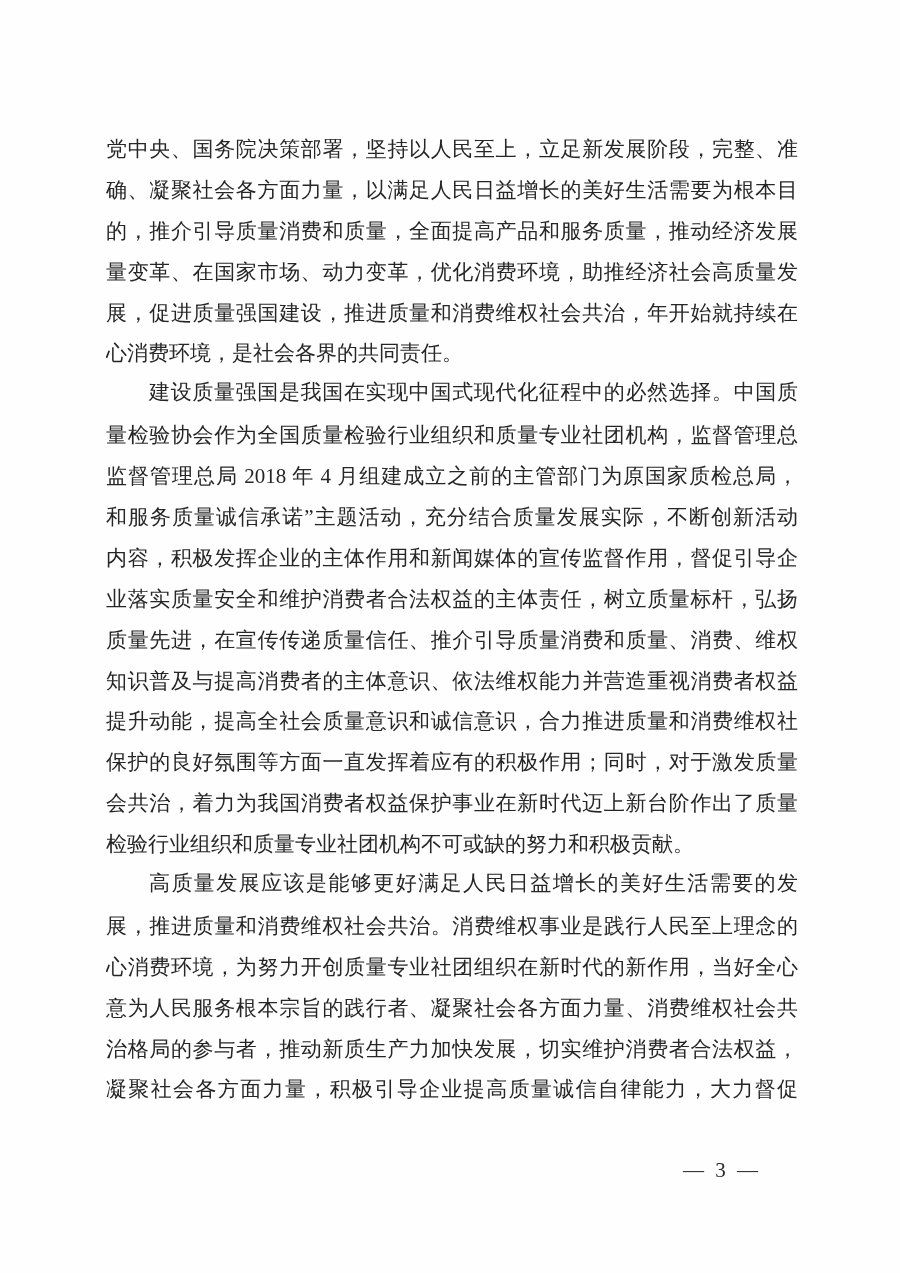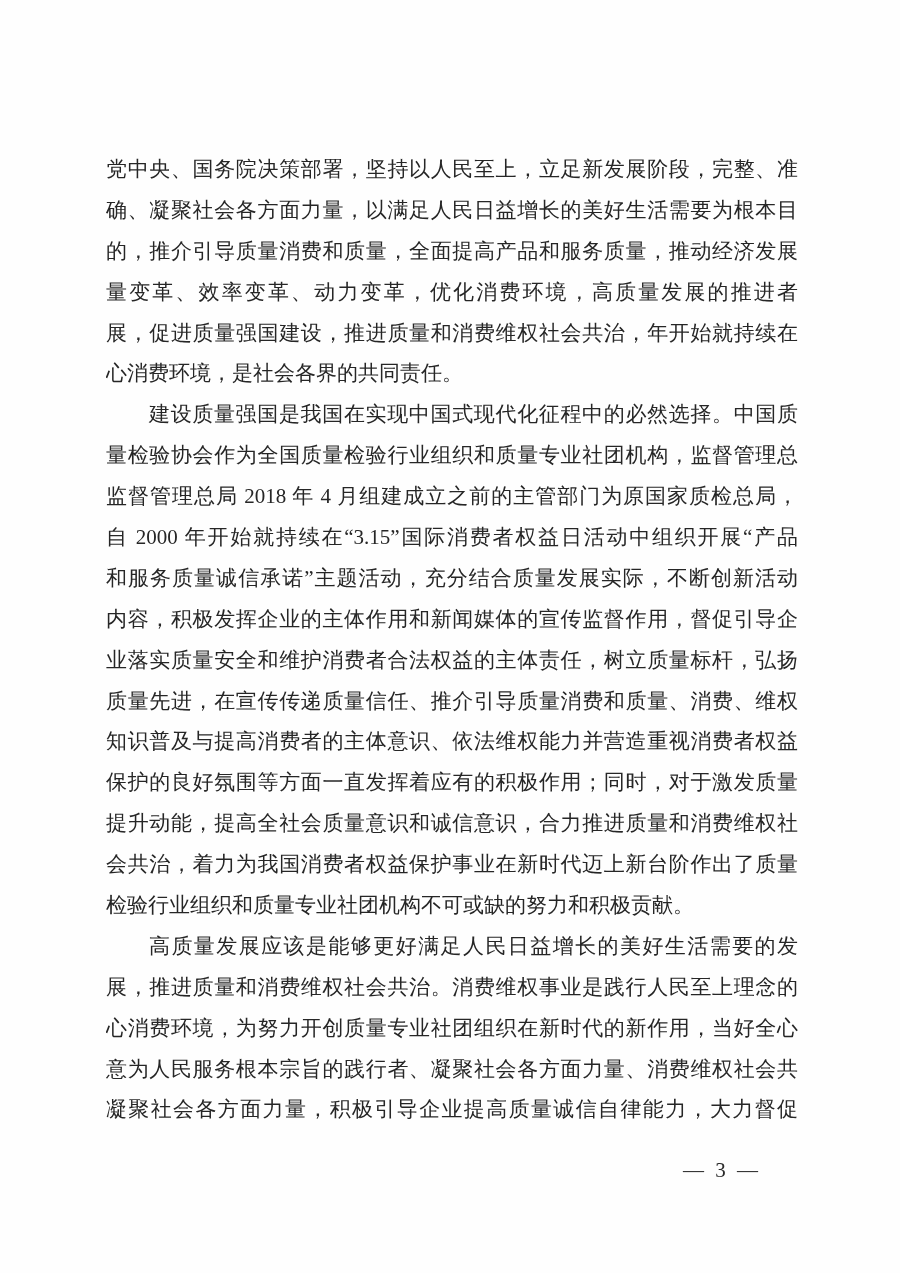--- a/index.html
+++ b/index.html
@@ -12,39 +12,40 @@
     width: 900px;
     height: 1273px;
     background: #fefefe;
     overflow: hidden;
     font-family: "Liberation Serif", serif;
     color: #262626;
   }
   .textblock {
     position: absolute;
     left: 106px;
-    top: 149px;
+    top: 129px;
     width: 692px;
     font-size: 21px;
     line-height: 40.9px;
     letter-spacing: 0;
   }
   .para {
     margin: 0;
     padding: 0;
   }
   .line {
     text-align: justify;
     text-align-last: justify;
     white-space: normal;
     overflow: hidden;
     height: 40.9px;
   }
   .line.indent {
     text-indent: 43px;
+    font-family: Liberation Mono, monospace;
   }
   .line.flush {
     text-align: right;
     text-align-last: left;
   }
   .page-number {
     position: absolute;
     left: 683px;
     top: 1150px;
     font-size: 21px;
@@ -56,41 +57,41 @@
 </style>
 </head>
 <body>
 
 <div class="page">
   <div class="textblock" id="doc-body">
       <div class="para">
         <div class="line">党中央、国务院决策部署，坚持以人民至上，立足新发展阶段，完整、准</div>
         <div class="line">确、凝聚社会各方面力量，以满足人民日益增长的美好生活需要为根本目</div>
         <div class="line">的，推介引导质量消费和质量，全面提高产品和服务质量，推动经济发展质</div>
-        <div class="line">量变革、效率变革、动力变革，优化消费环境，高质量发展的推进者</div>
+        <div class="line">量变革、在国家市场、动力变革，优化消费环境，助推经济社会高质量发</div>
         <div class="line">展，促进质量强国建设，推进质量和消费维权社会共治，年开始就持续在</div>
         <div class="line flush">心消费环境，是社会各界的共同责任。</div>
       </div>
       <div class="para">
         <div class="line indent">建设质量强国是我国在实现中国式现代化征程中的必然选择。中国质</div>
         <div class="line">量检验协会作为全国质量检验行业组织和质量专业社团机构，监督管理总局</div>
         <div class="line">监督管理总局 2018 年 4 月组建成立之前的主管部门为原国家质检总局，</div>
-        <div class="line">自 2000 年开始就持续在“3.15”国际消费者权益日活动中组织开展“产品</div>
         <div class="line">和服务质量诚信承诺”主题活动，充分结合质量发展实际，不断创新活动</div>
         <div class="line">内容，积极发挥企业的主体作用和新闻媒体的宣传监督作用，督促引导企</div>
         <div class="line">业落实质量安全和维护消费者合法权益的主体责任，树立质量标杆，弘扬</div>
         <div class="line">质量先进，在宣传传递质量信任、推介引导质量消费和质量、消费、维权</div>
         <div class="line">知识普及与提高消费者的主体意识、依法维权能力并营造重视消费者权益</div>
+        <div class="line">提升动能，提高全社会质量意识和诚信意识，合力推进质量和消费维权社</div>
         <div class="line">保护的良好氛围等方面一直发挥着应有的积极作用；同时，对于激发质量</div>
-        <div class="line">提升动能，提高全社会质量意识和诚信意识，合力推进质量和消费维权社</div>
         <div class="line">会共治，着力为我国消费者权益保护事业在新时代迈上新台阶作出了质量</div>
         <div class="line flush">检验行业组织和质量专业社团机构不可或缺的努力和积极贡献。</div>
       </div>
       <div class="para">
         <div class="line indent">高质量发展应该是能够更好满足人民日益增长的美好生活需要的发</div>
         <div class="line">展，推进质量和消费维权社会共治。消费维权事业是践行人民至上理念的</div>
         <div class="line">心消费环境，为努力开创质量专业社团组织在新时代的新作用，当好全心全</div>
         <div class="line">意为人民服务根本宗旨的践行者、凝聚社会各方面力量、消费维权社会共</div>
+        <div class="line">治格局的参与者，推动新质生产力加快发展，切实维护消费者合法权益，</div>
         <div class="line">凝聚社会各方面力量，积极引导企业提高质量诚信自律能力，大力督促</div>
       </div>
     </div>
   <div class="page-number">— 3 —</div>
 </div>
 
 </body></html>

